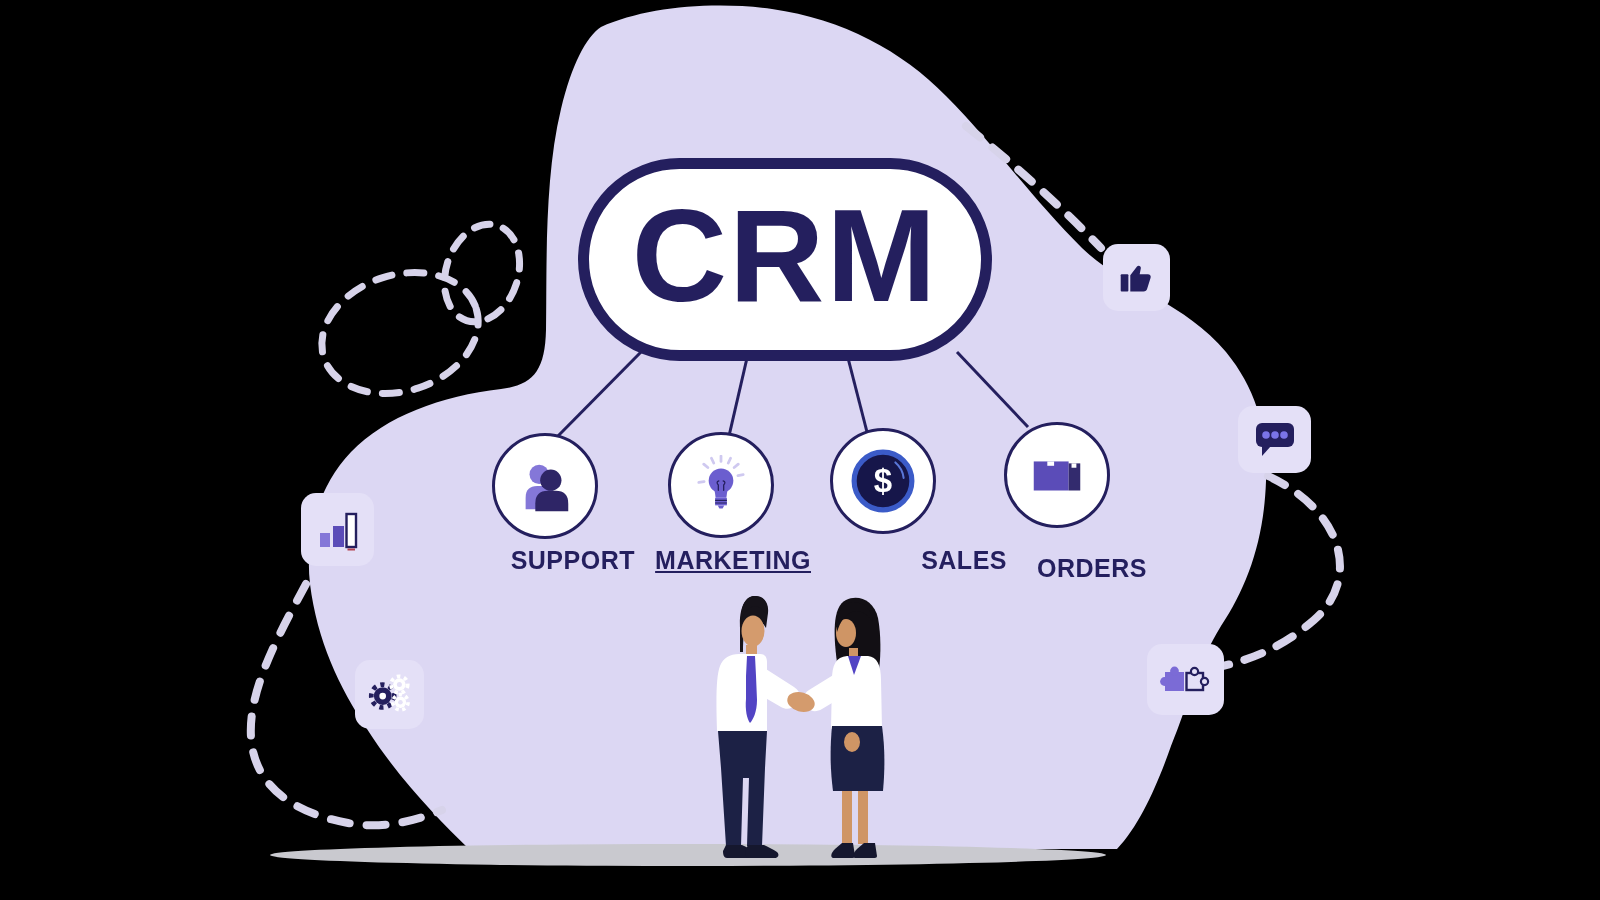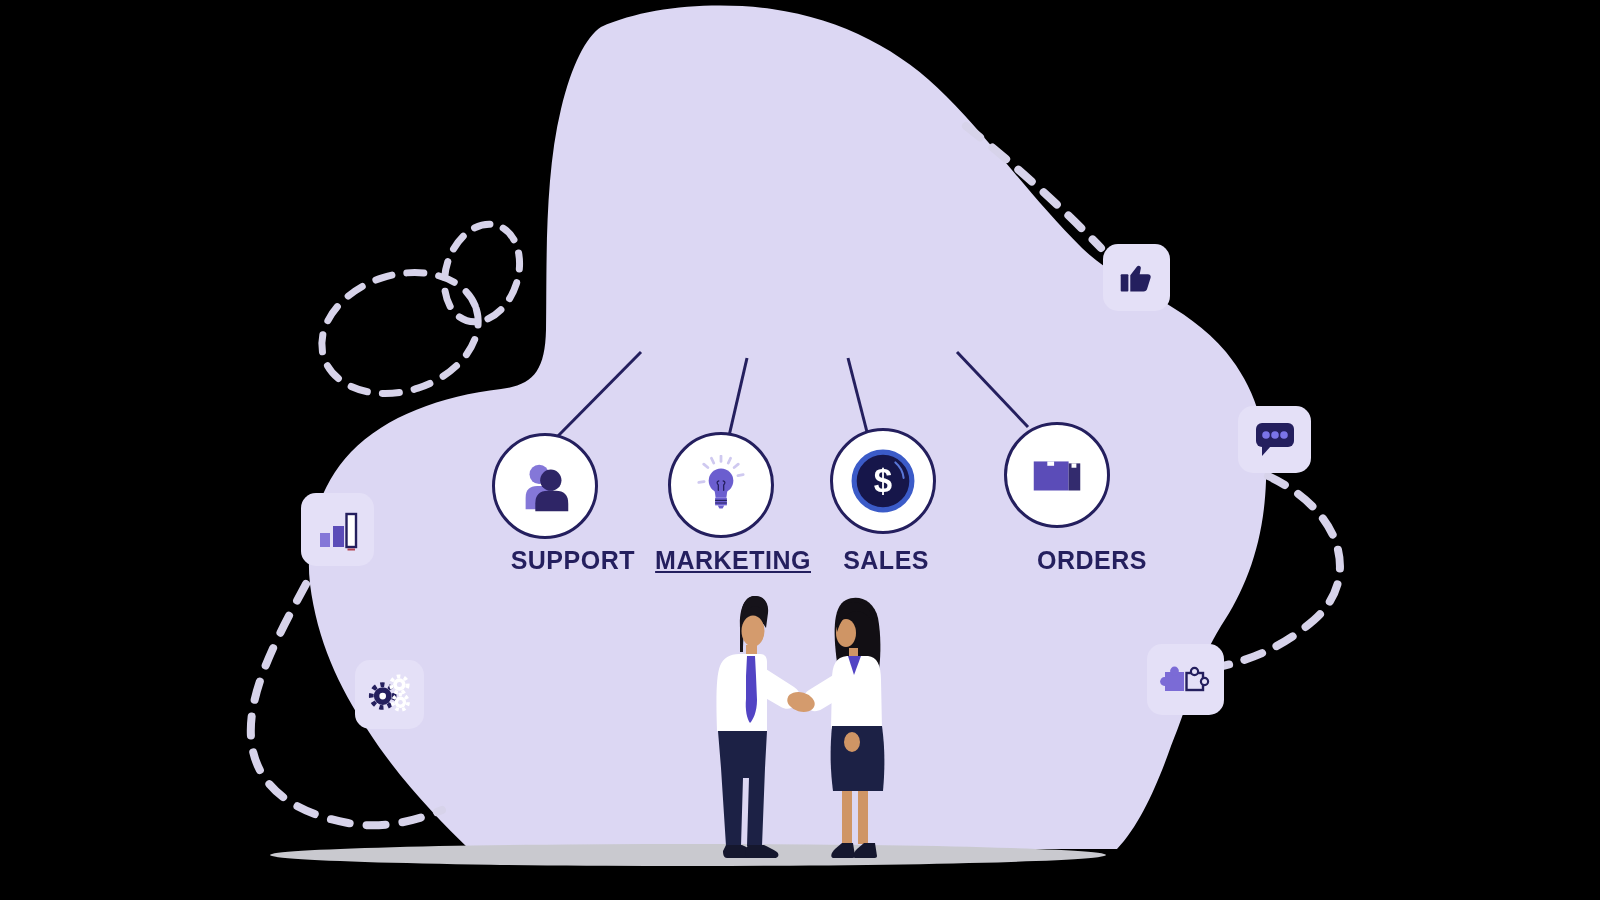--- a/index.html
+++ b/index.html
@@ -91,20 +91,23 @@
       <ellipse cx="852" cy="742" rx="8" ry="10" fill="#cf9565"></ellipse>
       <rect x="842" y="791" width="10" height="53" fill="#cf9565"></rect>
       <rect x="858" y="791" width="10" height="53" fill="#cf9565"></rect>
       <path fill="#15172e" d="M842,843 L853,843 L855,856 C855,858 853,858 851,858 L833,858 C830,857 831,853 835,849 Z"></path>
       <path fill="#15172e" d="M864,843 L875,843 L877,856 C877,858 875,858 873,858 L855,858 C852,857 853,853 857,849 Z"></path>
     </g>
 
     <ellipse cx="801" cy="702" rx="14" ry="9.5" fill="#d49b6d" transform="rotate(16 801 702)"></ellipse>
   </svg>
 
+  <div class="crm-badge">
+    <span>CRM</span>
+  </div>
 
   <div class="node-circle" style="left:492px;top:433px;">
     <svg width="62" height="62" viewBox="0 0 64 64">
       <circle cx="26" cy="20" r="10" fill="#8477d8"></circle>
       <path d="M12,44 q0,-12 12,-12 h6 q12,0 12,12 v12 h-30 z" fill="#8477d8"></path>
       <circle cx="38" cy="26" r="11" fill="#2e2566"></circle>
       <path d="M22,50 q0,-13 13,-13 h8 q13,0 13,13 v8 h-34 z" fill="#2e2566"></path>
     </svg>
   </div>
   <div class="node-label" style="left:455px;">SUPPORT</div>
@@ -122,31 +125,31 @@
   </div>
   <div class="node-label" style="left:631px;text-decoration:underline;">MARKETING</div>
 
   <div class="node-circle" style="left:830px;top:428px;">
     <svg width="66" height="66" viewBox="0 0 64 64">
       <circle cx="32" cy="32" r="28" fill="#16164a" stroke="#3b5bc8" stroke-width="5"></circle>
       <path d="M44,14 A23,23 0 0,1 52,29" stroke="#5a77d8" stroke-width="2" fill="none" stroke-linecap="round"></path>
       <text x="32" y="43" text-anchor="middle" font-size="32" font-weight="bold" font-family="Liberation Sans, sans-serif" fill="#ffffff">$</text>
     </svg>
   </div>
-  <div class="node-label" style="left:749px;">SALES</div>
+  <div class="node-label" style="left:827px;">SALES</div>
 
   <div class="node-circle" style="left:1004px;top:422px;">
     <svg width="62" height="62" viewBox="0 0 64 64">
       <rect x="8" y="18" width="36" height="30" fill="#5b4cb8"></rect>
       <rect x="44" y="20" width="12" height="28" fill="#332b6e"></rect>
       <rect x="22" y="18" width="7" height="4.5" fill="#ffffff"></rect>
       <rect x="47" y="20" width="5" height="4.5" fill="#ffffff"></rect>
     </svg>
   </div>
-  <div class="node-label" style="left:967px;">ORDERS</div>
+  <div class="node-label" style="left:967px;margin-top:8px;">ORDERS</div>
 
   <div class="float-card" style="left:1103px;top:244px;width:67px;height:67px;">
     <svg width="46" height="46" viewBox="0 0 48 48">
       <rect x="7" y="20" width="8" height="18" rx="1" fill="#241f5e"></rect>
       <path d="M17,38 V21 l7,-9 c1.2,-1.6 4.4,-0.8 4,1.8 l-1.2,6.2 h8.4 c2.4,0 3.6,1.8 3,3.8 l-3.6,11.4 c-0.6,1.9 -1.8,2.8 -3.8,2.8 z" fill="#241f5e"></path>
     </svg>
   </div>
 
   <div class="float-card" style="left:1238px;top:406px;width:73px;height:67px;">
     <svg width="48" height="48" viewBox="0 0 48 48">

